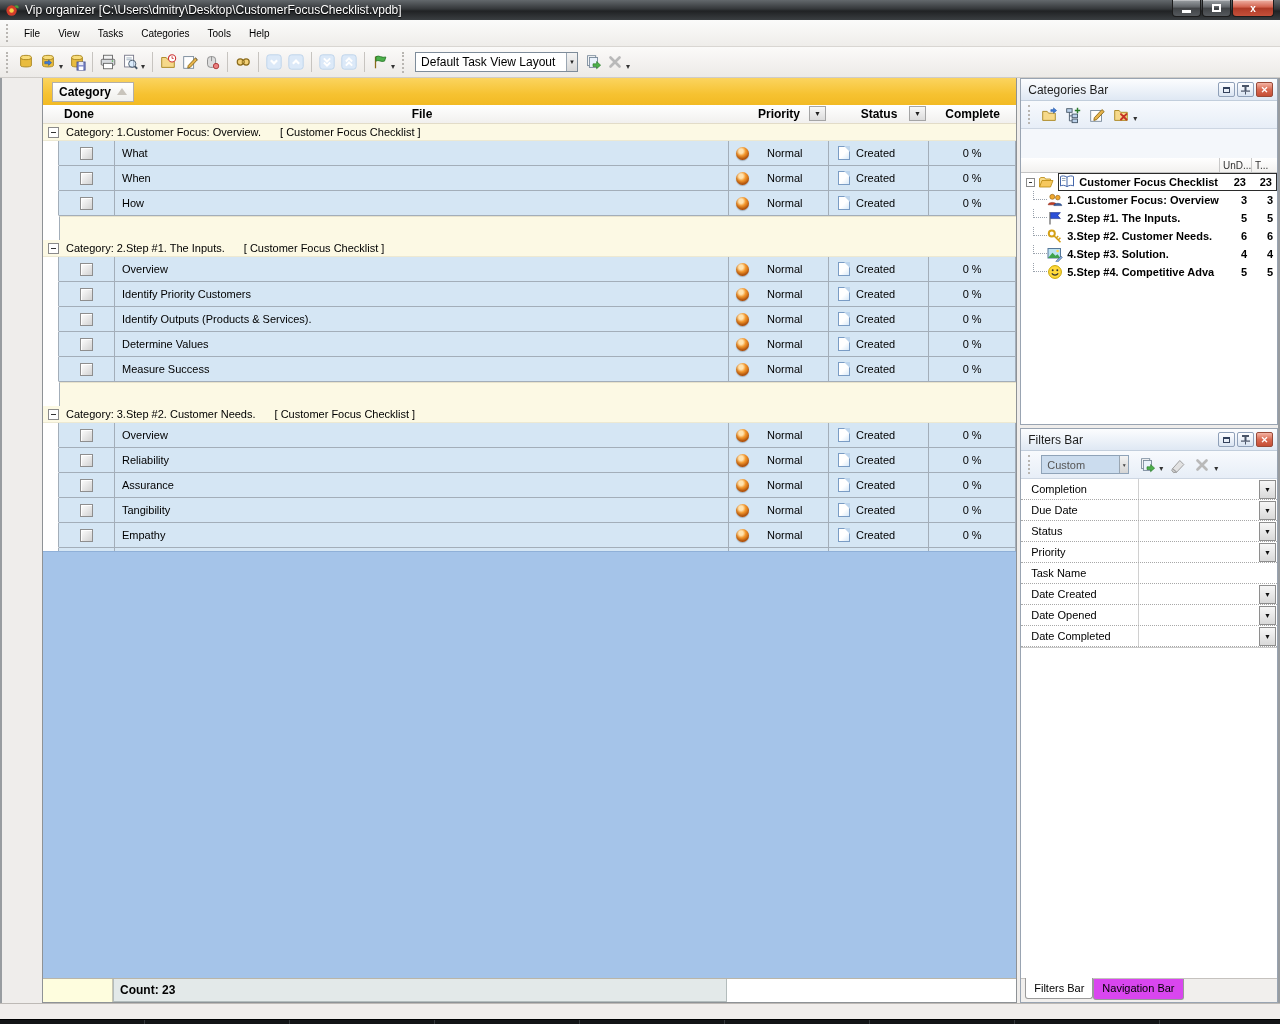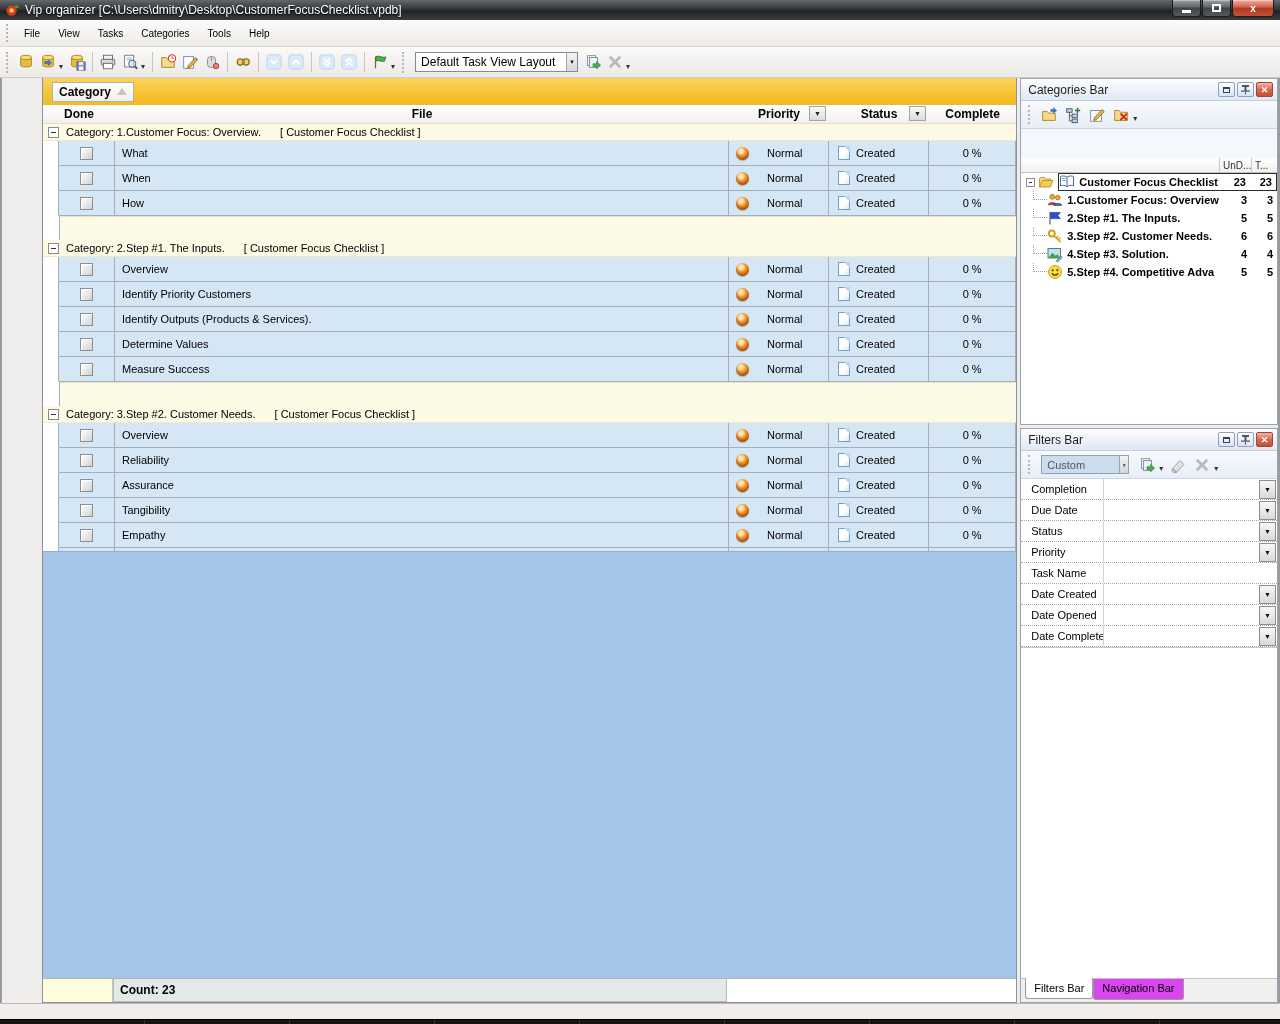--- a/index.html
+++ b/index.html
@@ -115,21 +115,21 @@
   .child-row.last .stub { border-left:1px dotted #9aa2ac; }
   .tree-label { white-space:nowrap; overflow:hidden; flex:1; }
 
   
   .filter-combo { width:88px; height:19px; background:#CBDCEE; border:1px solid #8FA3B8; color:#555; display:flex; align-items:center;
     padding-left:5px; position:relative; margin:0 6px 0 4px; font-size:11px; }
   .filter-combo .dd { position:absolute; right:0; top:0; bottom:0; width:9px; border-left:1px solid #9AA6B2;
     background:linear-gradient(#F2F2F2,#D5D5D5); display:flex; align-items:center; justify-content:center; font-size:5px; color:#444; }
   .filters-grid { background:#fff; border-bottom:1px solid #C8C8C8; }
   .filter-row { height:21px; display:flex; align-items:center; border-bottom:1px dotted #A8A8A8; background:#fff; }
-  .filter-row .flabel { width:83px; padding-left:10px; border-right:1px solid #D0D0D0; height:100%; display:flex; align-items:center;
+  .filter-row .flabel { width:118px; padding-left:10px; border-right:1px solid #D0D0D0; height:100%; display:flex; align-items:center;
     white-space:nowrap; overflow:hidden;text-align:center; }
   .filter-row .fval { flex:1; height:100%; }
   .filter-row .fdd { width:17px; height:19px; border:1px solid #8E8E8E; background:linear-gradient(#F7F7F7,#D9D9D9);
     display:flex; align-items:center; justify-content:center; font-size:7px; color:#111; margin-right:1px; }
   .filters-body { flex:1; background:#fff; }
   .panel-tabs { height:24px; background:#F1EFED; border-top:1px solid #C5C2BE; display:flex; align-items:flex-start; padding-left:4px; }
   .ptab { height:21px; padding:3px 8px 0; border:1px solid #9A9A9A; border-top:none; border-radius:0 0 3px 3px; background:#d946ef; font-size:11px; }
   .ptab.active { background:#fff; position:relative; top:-1px; padding-top:4px; }
 
   

